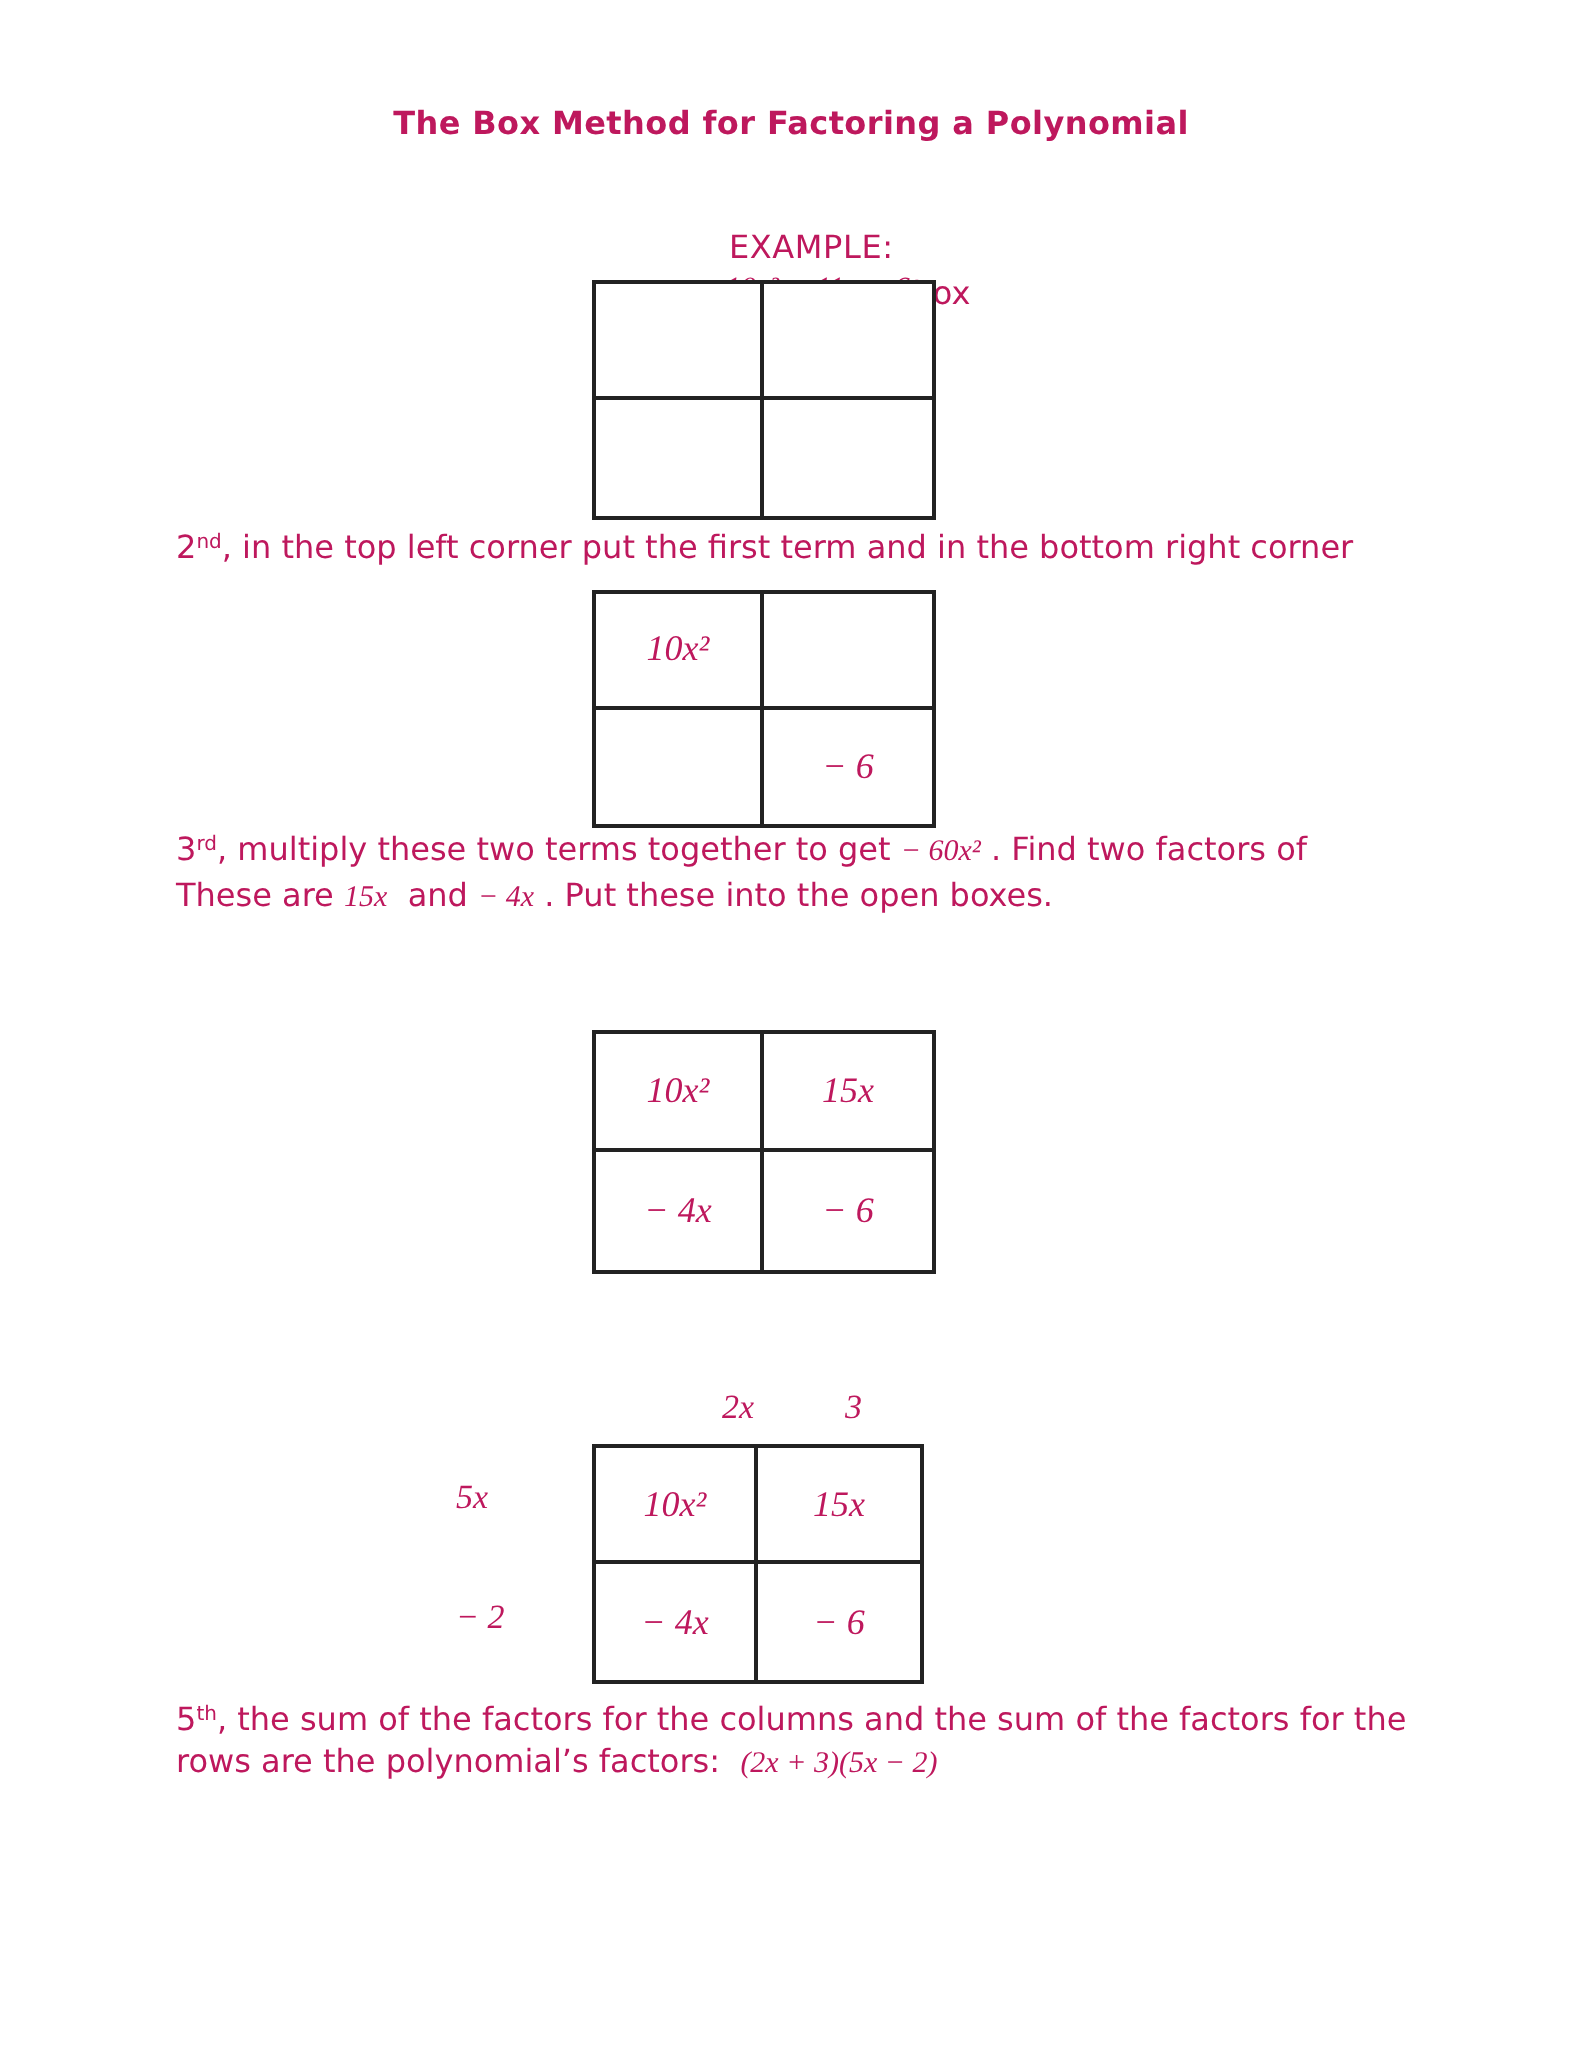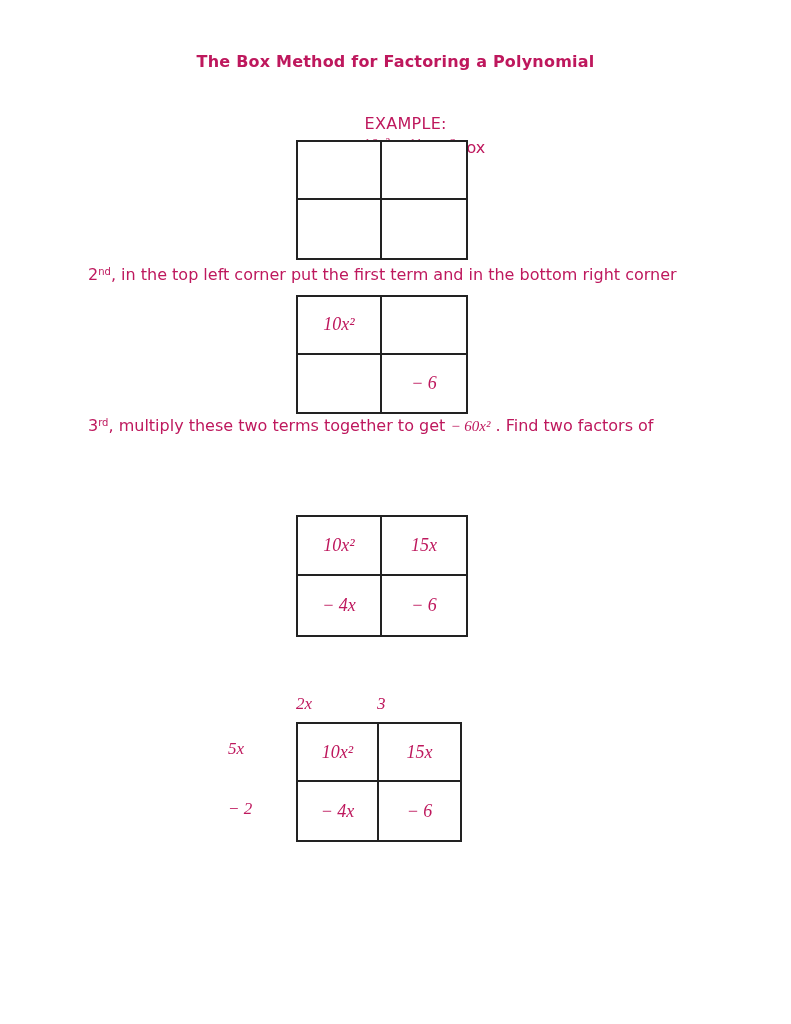--- a/index.html
+++ b/index.html
@@ -79,21 +79,21 @@
   .cell.tl { border-right: 2px solid #222222; border-bottom: 2px solid #222222; }
   .cell.tr { border-bottom: 2px solid #222222; }
   .cell.bl { border-right: 2px solid #222222; }
   .box-label {
     position: absolute;
     font-family: "Liberation Serif", serif;
     font-style: italic;
     font-size: 17px;
     white-space: pre;
   }
-  .col-label { text-align: left; }
+  .col-label { text-align: right; }
   .row-label { text-align: left; }
 </style>
 </head>
 <body>
 
 <div class="page">
 
   <div class="abs doc-title">The Box Method for Factoring a Polynomial</div>
 
   <div class="abs example-line">
@@ -118,20 +118,21 @@
 
   <div class="grid" style="left:296px; top:295px; width:168px; height:115px;">
     <div class="cell tl">10x²</div>
     <div class="cell tr"></div>
     <div class="cell bl"></div>
     <div class="cell br">− 6</div>
   </div>
 
   <div class="abs para" style="top:412px;">
     <div class="line"><span class="seg-text">3</span><span class="seg-sup">rd</span><span class="seg-text">, multiply these two terms together to get </span><span class="seg-math">− 60x²</span><span class="seg-text"> . Find two factors of</span></div>
+    <div class="line"><span class="seg-text">These are </span><span class="seg-math">15x</span><span class="seg-text">  and </span><span class="seg-math">− 4x</span><span class="seg-text"> . Put these into the open boxes.</span></div>
   </div>
 
   <div class="grid" style="left:296px; top:515px; width:168px; height:118px;">
     <div class="cell tl">10x²</div>
     <div class="cell tr">15x</div>
     <div class="cell bl">− 4x</div>
     <div class="cell br">− 6</div>
   </div>
 
 
@@ -140,14 +141,18 @@
   <div class="box-label row-label" style="left:228px; top:739px; width:52px;">5x</div>
   <div class="box-label row-label" style="left:228px; top:799px; width:52px;">− 2</div>
 
   <div class="grid" style="left:296px; top:722px; width:162px; height:116px;">
     <div class="cell tl">10x²</div>
     <div class="cell tr">15x</div>
     <div class="cell bl">− 4x</div>
     <div class="cell br">− 6</div>
   </div>
 
+  <div class="abs para" style="top:847px;">
+    <div class="line"><span class="seg-text">5</span><span class="seg-sup">th</span><span class="seg-text">, the sum of the factors for the columns and the sum of the factors for the</span></div>
+    <div class="line"><span class="seg-text">rows are the polynomial’s factors:  </span><span class="seg-math">(2x + 3)(5x − 2)</span></div>
+  </div>
 
 </div>
 
 </body></html>

